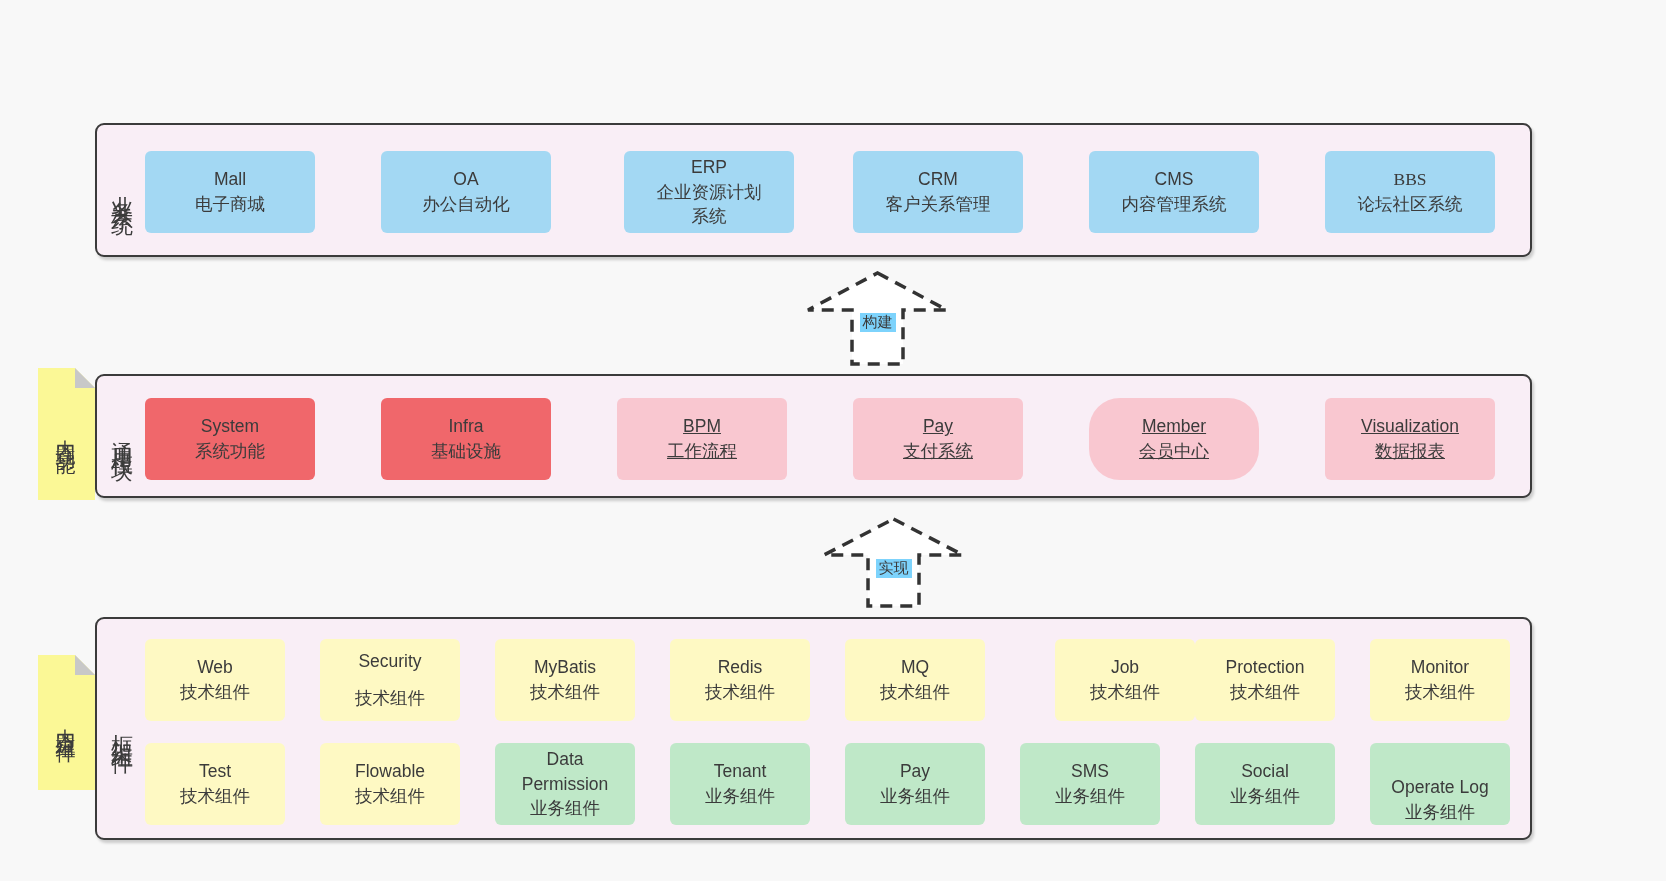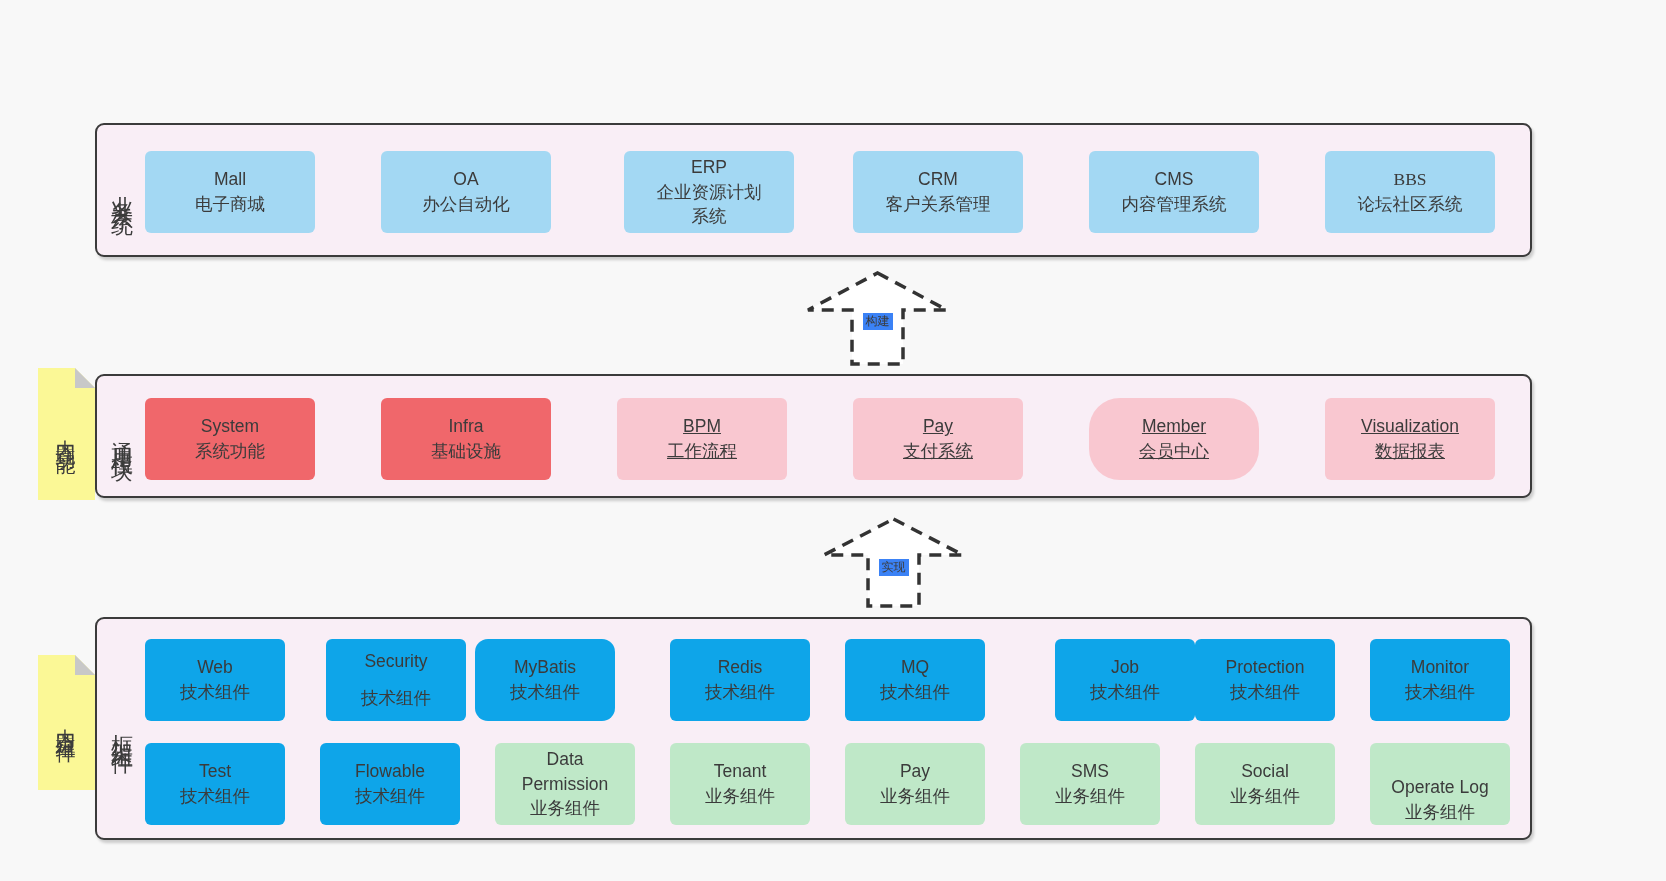--- a/index.html
+++ b/index.html
@@ -38,29 +38,29 @@
   .box{
     position:absolute;width:170px;height:82px;border-radius:6px;
     display:flex;flex-direction:column;align-items:center;justify-content:center;
     text-align:center;font-size:17.5px;line-height:1.42;
     padding:0 25px;box-sizing:border-box;
   }
   .box .en,.box .zh{display:block;}
   .blue{background:#a3d8f3;}
   .red{background:#f0676b;}
   .pink{background:#f9c7d0;text-decoration:underline;}
-  .green{background:#0ea5e9;align-items:center;}
+  .green{background:#fef9c3;align-items:center;}
   .lightgreen{background:#bfe8c8;}
   .p3box{width:140px;padding:0 10px;}
   
   .arrow{position:absolute;}
   .arrow svg{display:block;width:100%;height:100%;}
   .arrow-label{
     position:absolute;left:50%;top:43px;transform:translateX(-50%);
-    background:#3b82f6;font-size:12px;padding:0 3px;white-space:nowrap;
+    background:#7dd3fc;font-size:15px;padding:0 3px;white-space:nowrap;
   }
 </style>
 </head>
 <body>
 
 <div id="canvas">
 
   <div class="tag" style="top:368px;height:132px;">
     <div class="tag-fold"></div>
     <div class="tag-text">内置功能</div>
@@ -140,25 +140,25 @@
     <span class="arrow-label">实现</span>
   </div>
 
   <div class="panel" style="top:617px;height:223px;">
     <div class="side-label">框架组件</div>
 
     <div class="box green p3box" style="left:48px;top:20px;">
       <span class="en">Web</span>
       <span class="zh">技术组件</span>
     </div>
-    <div class="box green p3box" style="left:229px;top:20px;gap:12px;">
+    <div class="box green p3box" style="left:223px;top:20px;gap:12px;">
       <span class="en">Security</span>
       <span class="zh">技术组件</span>
     </div>
-    <div class="box green p3box" style="left:378px;top:20px;border-radius:13px;">
+    <div class="box green p3box" style="left:398px;top:20px;">
       <span class="en">MyBatis</span>
       <span class="zh">技术组件</span>
     </div>
     <div class="box green p3box" style="left:573px;top:20px;">
       <span class="en">Redis</span>
       <span class="zh">技术组件</span>
     </div>
     <div class="box green p3box" style="left:748px;top:20px;">
       <span class="en">MQ</span>
       <span class="zh">技术组件</span>

